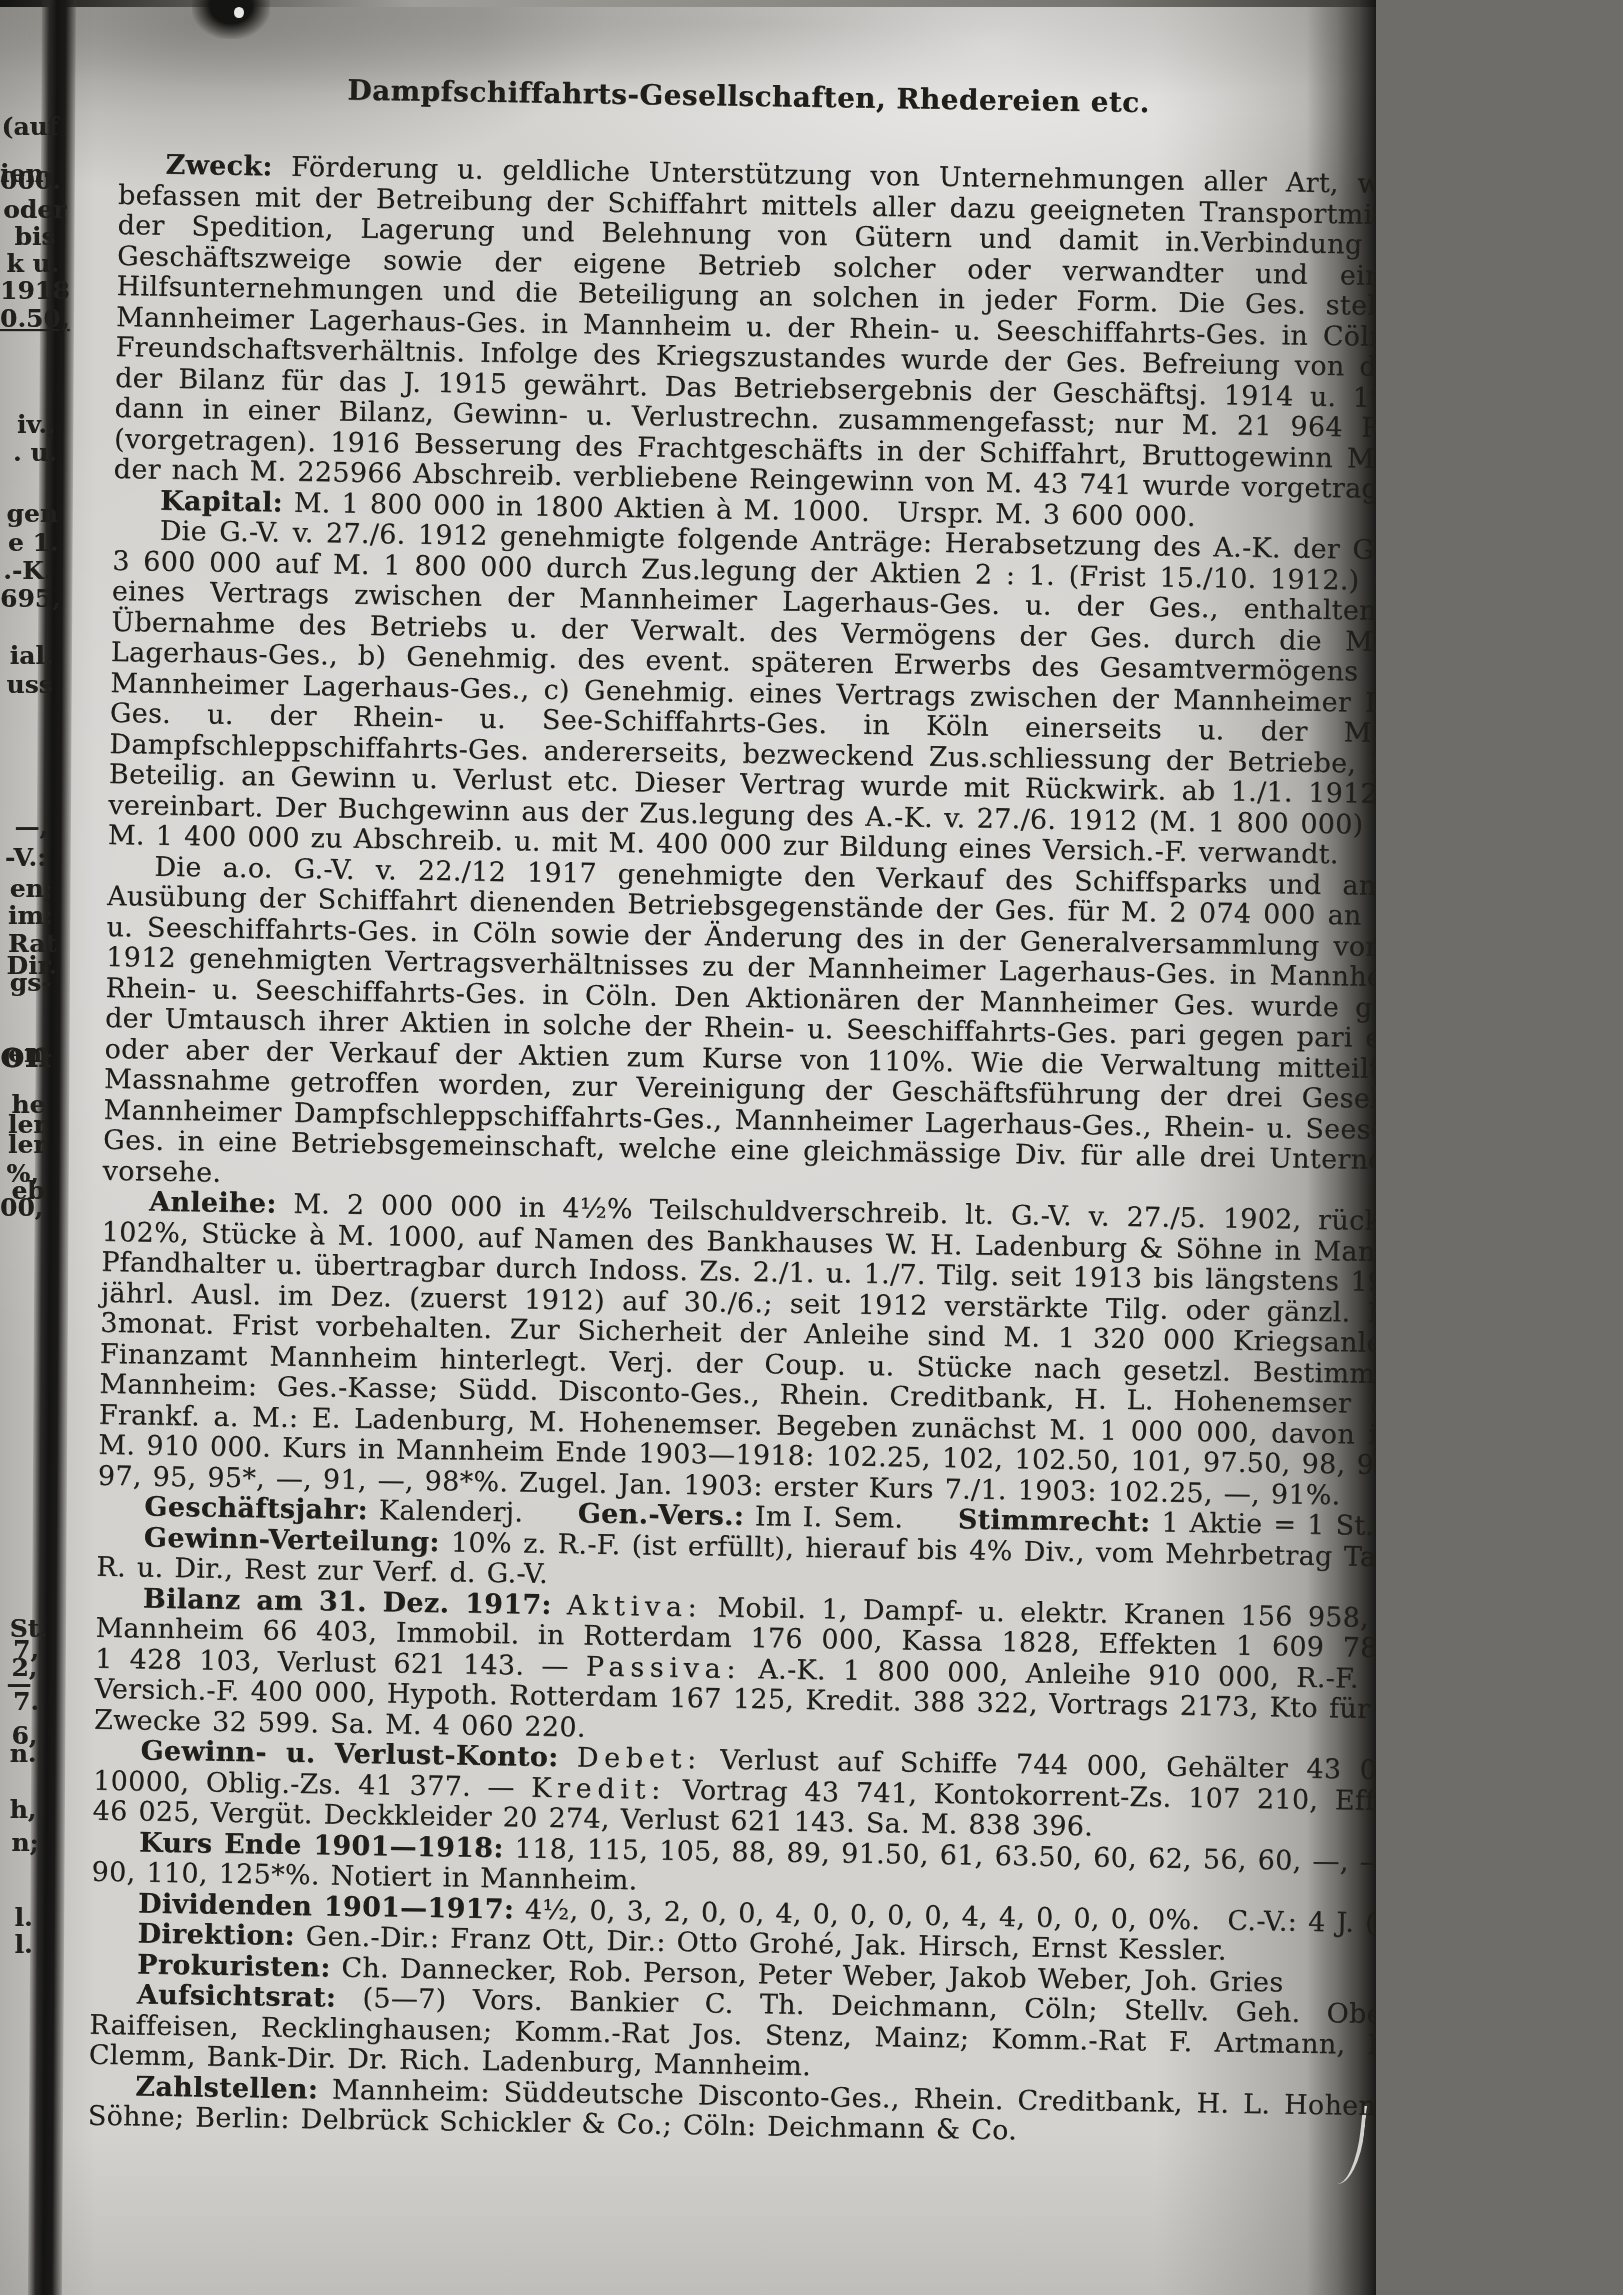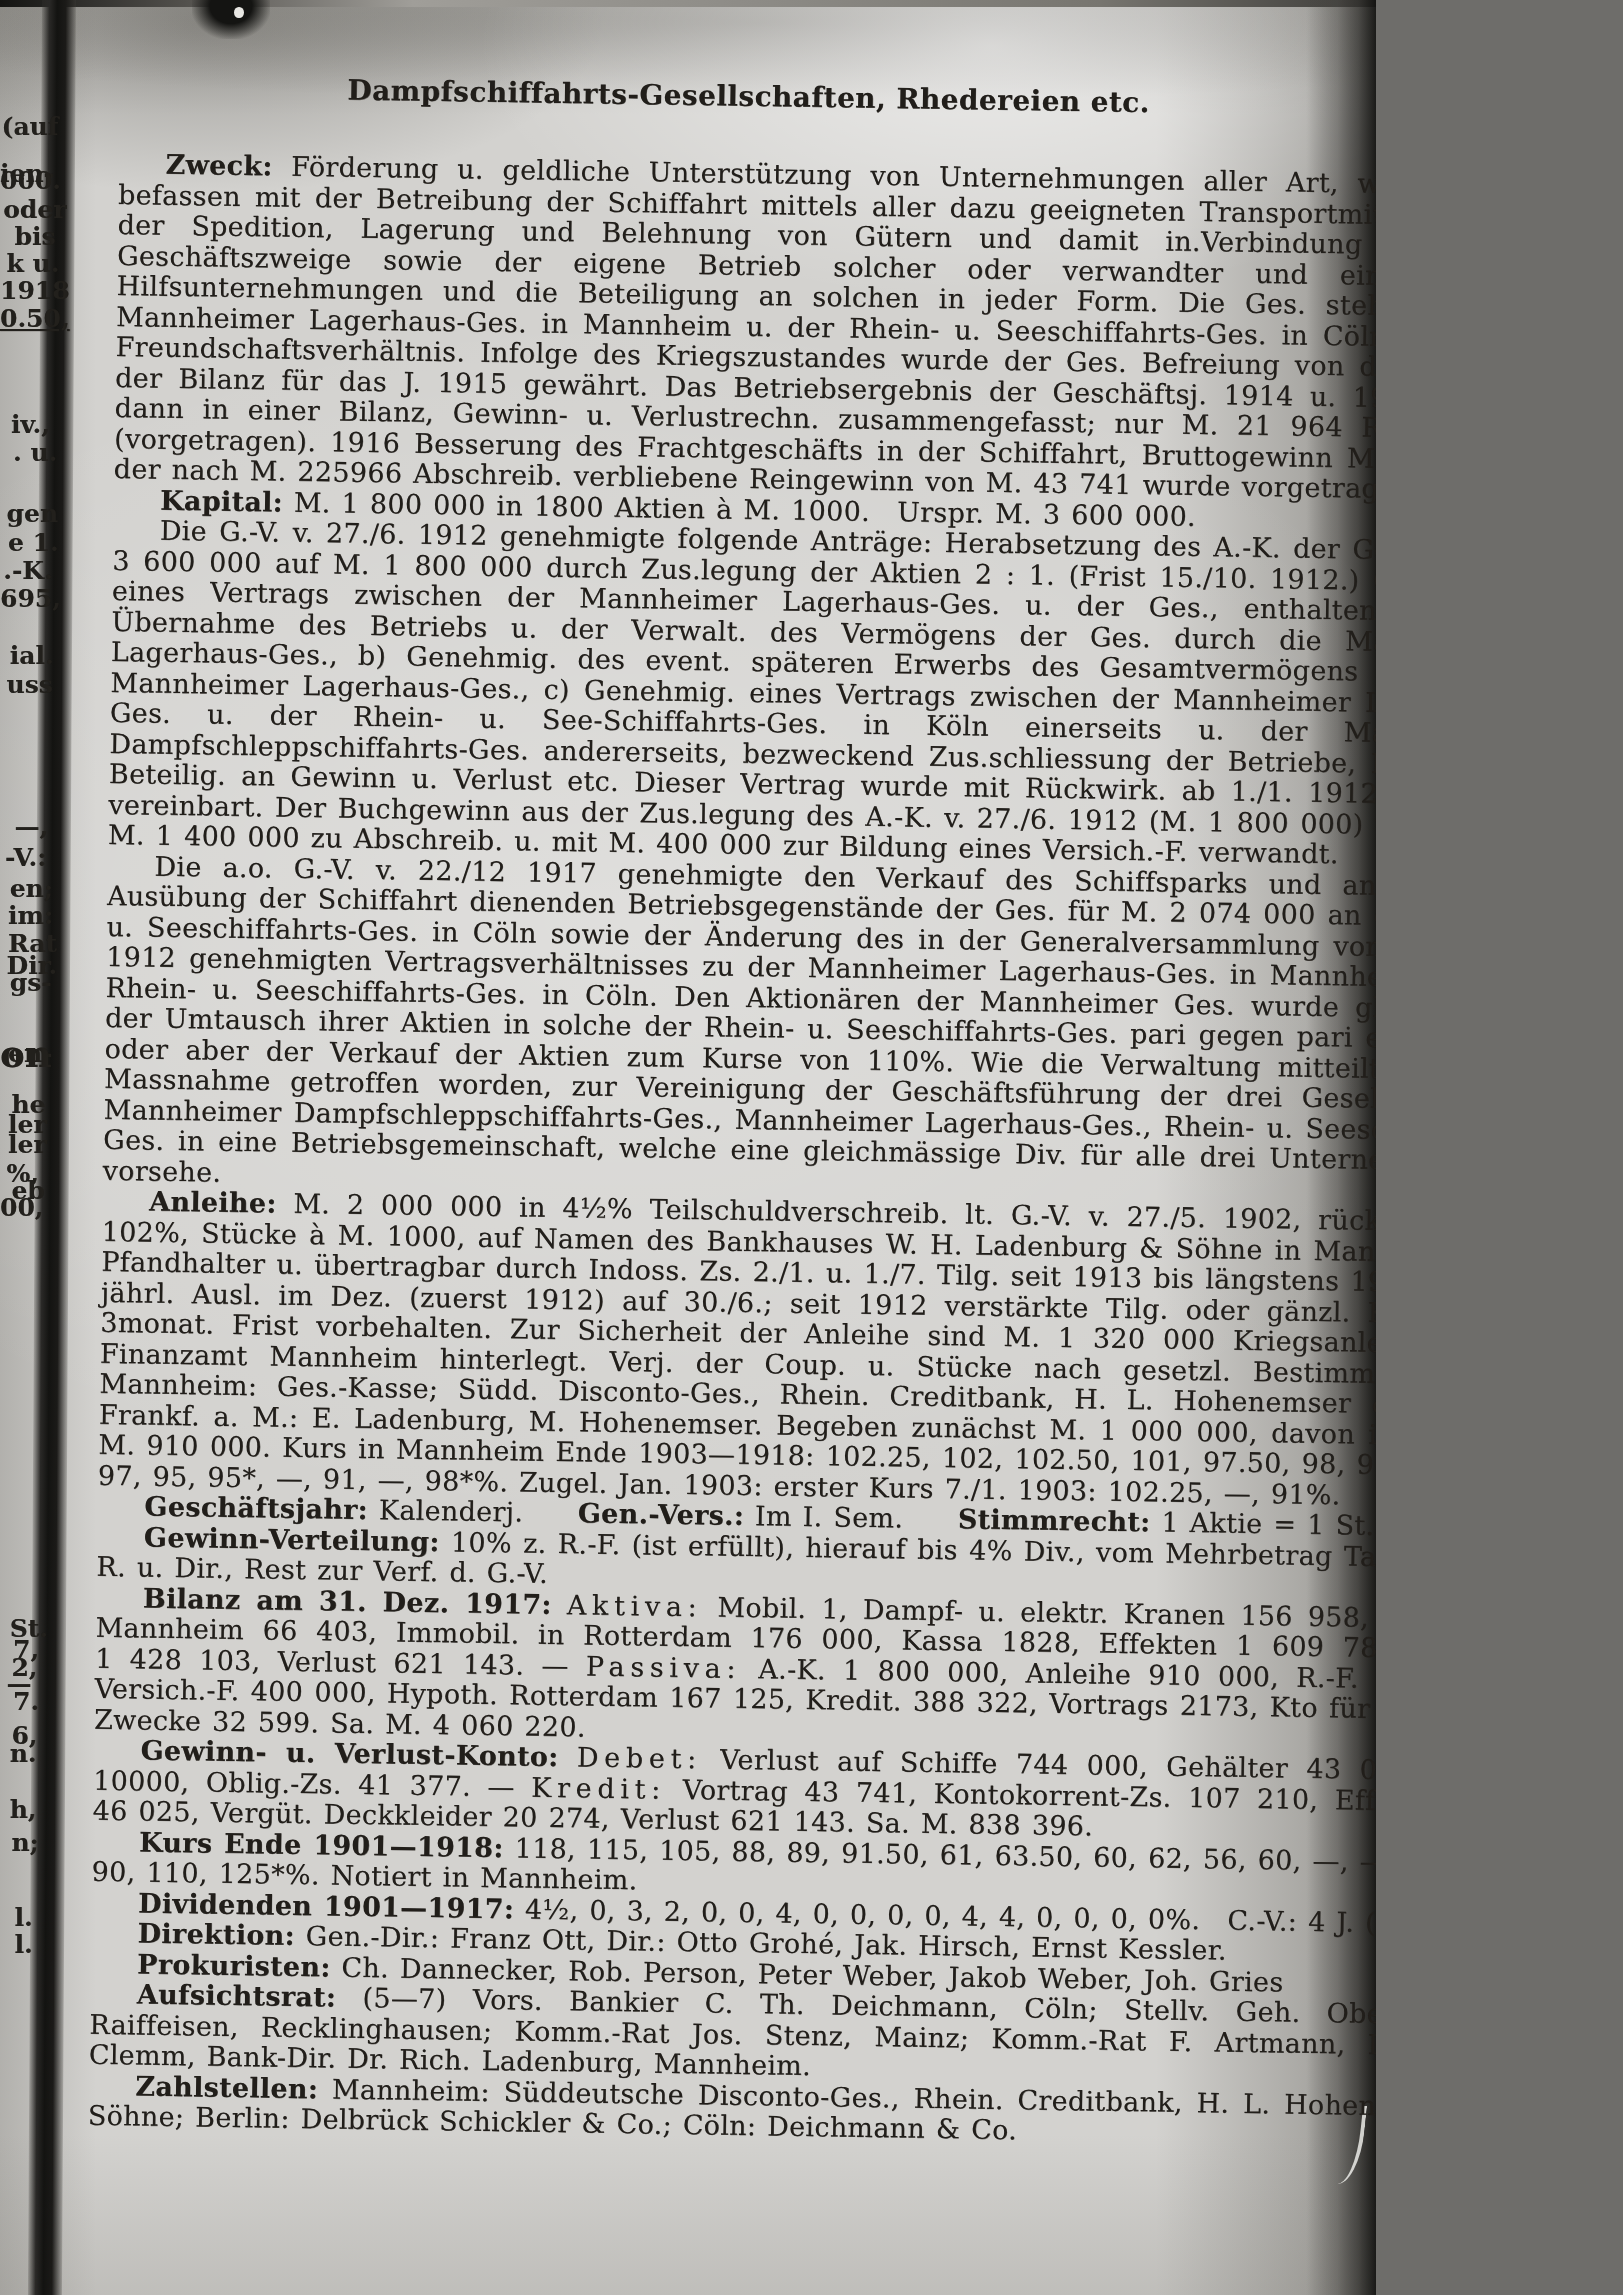--- a/index.html
+++ b/index.html
@@ -58,21 +58,21 @@
 
   <div class="margin-col">
       <div class="frag" style="top: 112px; left: 1.6px;">(auf</div>
       <div class="frag" style="top: 140px; left: 0; margin-top: 19px;">ien-</div>
       <div class="frag" style="top: 166px; left: 0px;">000.</div>
       <div class="frag" style="top: 195px; left: 3.2px;">oder</div>
       <div class="frag" style="top: 222px; left: 14.6px;">bis</div>
       <div class="frag" style="top: 249px; left: 6.5px;">k u.</div>
       <div class="frag" style="top: 276px; left: 0px;">1918</div>
       <div class="frag" style="top: 304px; left: 0px; text-decoration: underline;">0.50,</div>
-      <div class="frag" style="top: 410px; left: 11px;">iv.,</div>
+      <div class="frag" style="top: 410px; left: 17px;">iv.,</div>
       <div class="frag" style="top: 438px; left: 13px;">. u.</div>
       <div class="frag" style="top: 499px; left: 6.5px;">gen</div>
       <div class="frag" style="top: 528px; left: 8px;">e 1.</div>
       <div class="frag" style="top: 556px; left: 3.2px;">.-K.</div>
       <div class="frag" style="top: 584px; left: 0px;">695,</div>
       <div class="frag" style="top: 641px; left: 9.7px;">ial.</div>
       <div class="frag" style="top: 670px; left: 6.5px;">uss</div>
       <div class="frag" style="top: 812px; left: 14.6px;">—,</div>
       <div class="frag" style="top: 843px; left: 4.9px;">-V.:</div>
       <div class="frag" style="top: 874px; left: 9.7px;">en;</div>

